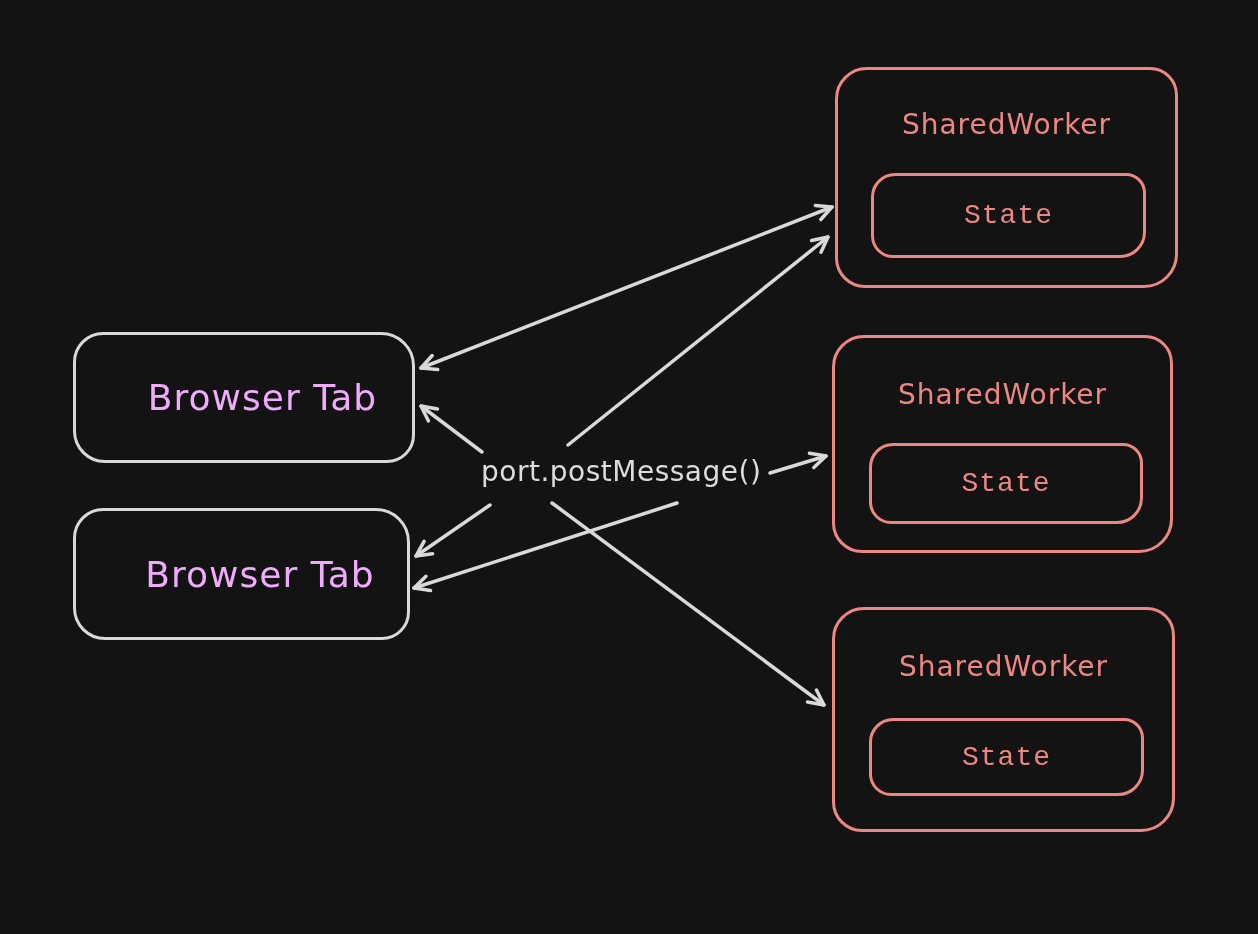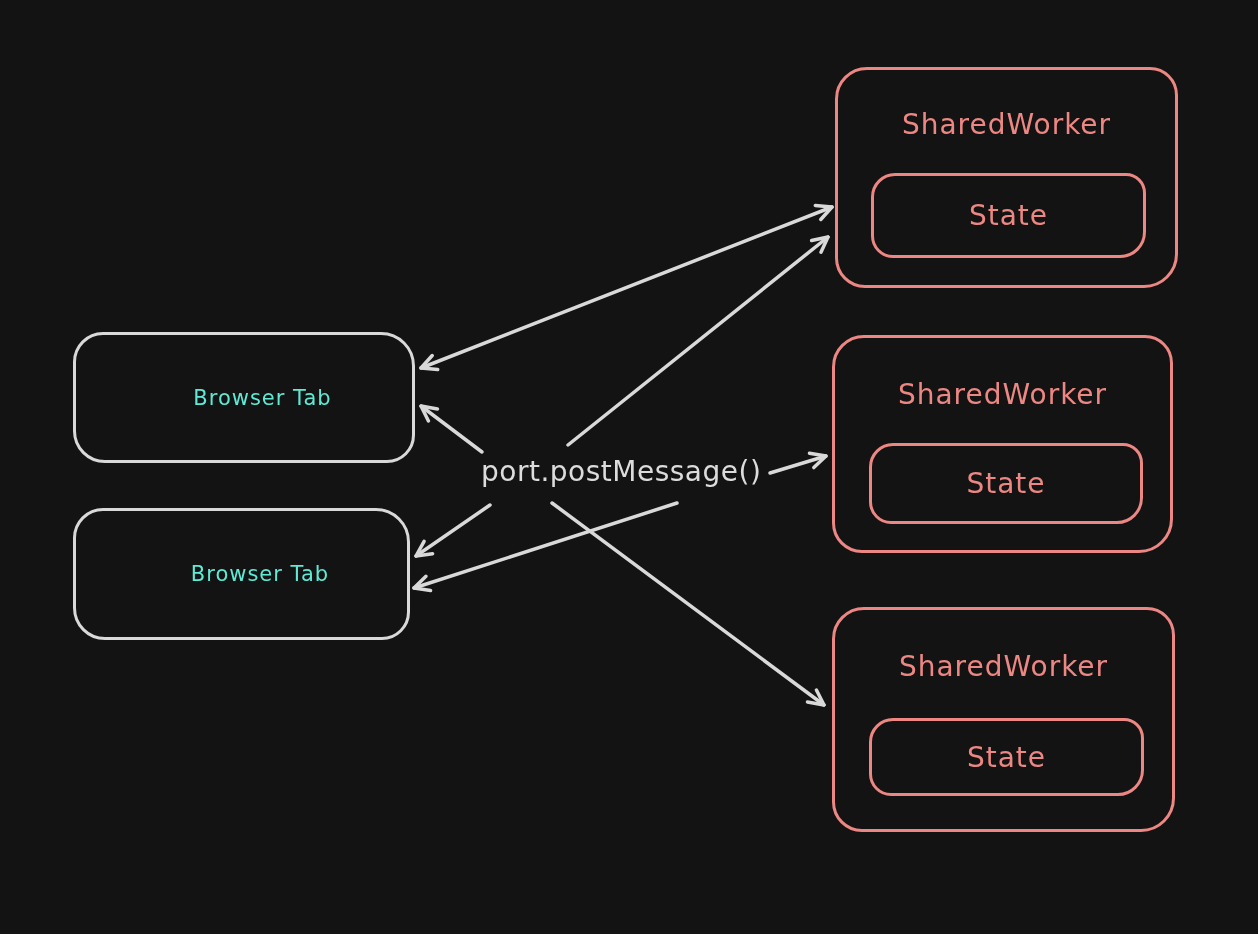--- a/index.html
+++ b/index.html
@@ -24,22 +24,22 @@
     padding-left: 37px;
   }
   .tab-box {
     border: 3.5px solid #d9d9d9;
     border-radius: 30px 34px 28px 32px;
     display: flex;
     align-items: center;
     justify-content: center;
   }
   .tab-box .label {
-    color: #5eead4;
-    font-size: 21px;
+    color: #f0abfc;
+    font-size: 36px;
     letter-spacing: 1px;
     white-space: nowrap;
   }
   .worker-box {
     border: 3.5px solid #ec8783;
     border-radius: 32px 28px 34px 30px;
   }
   .worker-box .label {
     position: absolute;
     left: 0; right: 0;
@@ -50,20 +50,21 @@
     white-space: nowrap;
   }
   .state-box {
     position: absolute;
     box-sizing: border-box;
     border: 3.5px solid #ec8783;
     border-radius: 24px 20px 26px 22px;
     display: flex;
     align-items: center;
     justify-content: center;
+    font-family: Liberation Mono, monospace;
   }
   .state-box .label {
     position: static;
     text-align: center;
   }
   .center-label {
     position: absolute;
     left: 481px;
     top: 455px;
     color: #dcdcdc;

